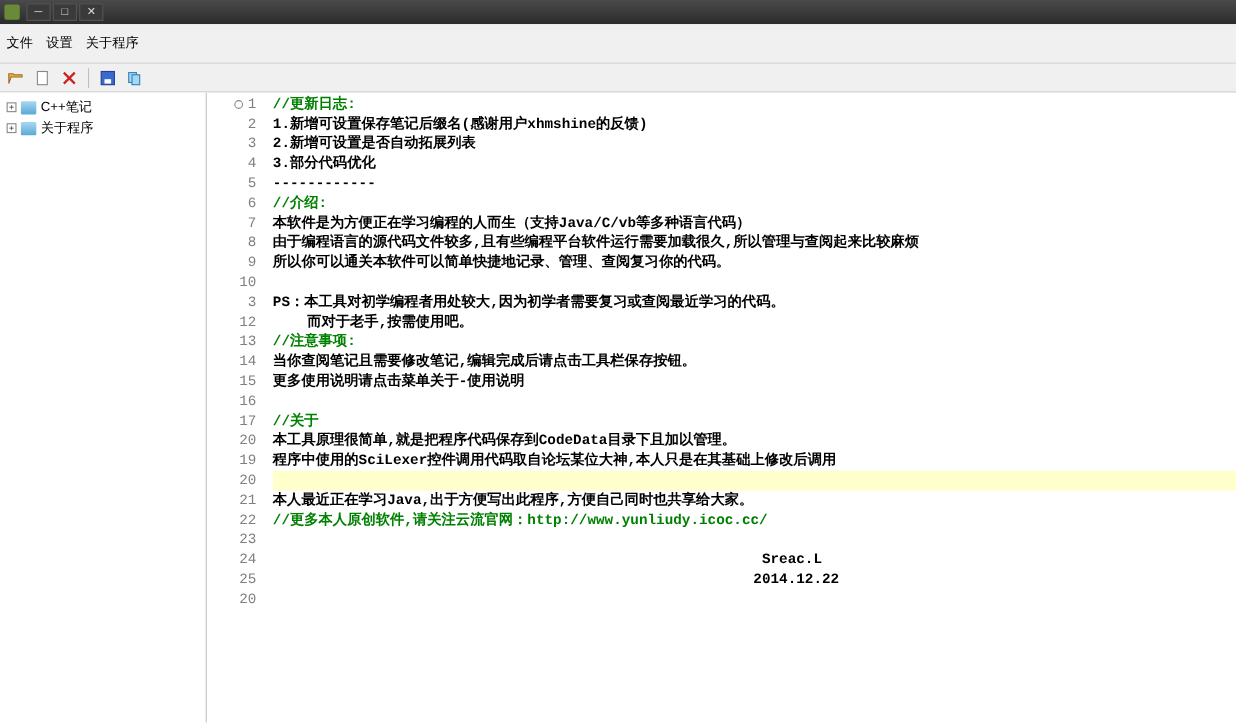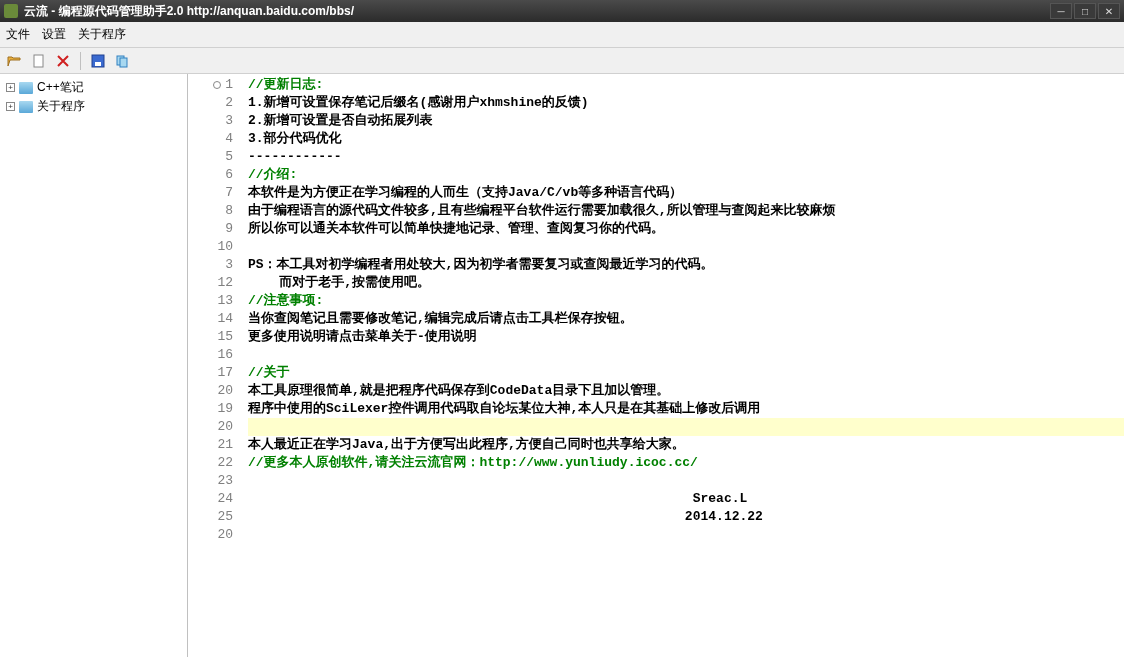--- a/index.html
+++ b/index.html
@@ -36,21 +36,21 @@
   border: 1px solid #555;
   color: #ddd;
   display: flex;
   align-items: center;
   justify-content: center;
   font-size: 10px;
   cursor: pointer;
 }
 .menubar {
   background: #f0f0f0;
-  height: 26px;
+  height: 36px;
   display: flex;
   align-items: center;
   padding: 0 6px;
   border-bottom: 1px solid #d0d0d0;
   gap: 12px;
 }
 .menubar span { cursor: pointer; }
 .toolbar {
   background: #f0f0f0;
   height: 26px;
@@ -141,21 +141,20 @@
 }
 .code .line { height: 18px; font-weight: bold; }
 .code .comment { color: #008000; }
 .code .highlight { background: #ffffcc; display:inline-block; width:100%; }
 </style>
 </head>
 <body>
 
 <div class="titlebar">
   <div class="app-icon"></div>
-  <div class="title-text">云流 - 编程源代码管理助手2.0   http://anquan.baidu.com/bbs/</div>
   <div class="win-btns">
     <div class="win-btn">─</div>
     <div class="win-btn">□</div>
     <div class="win-btn">✕</div>
   </div>
 </div>
 
 <div class="menubar">
   <span>文件</span>
   <span>设置</span>

